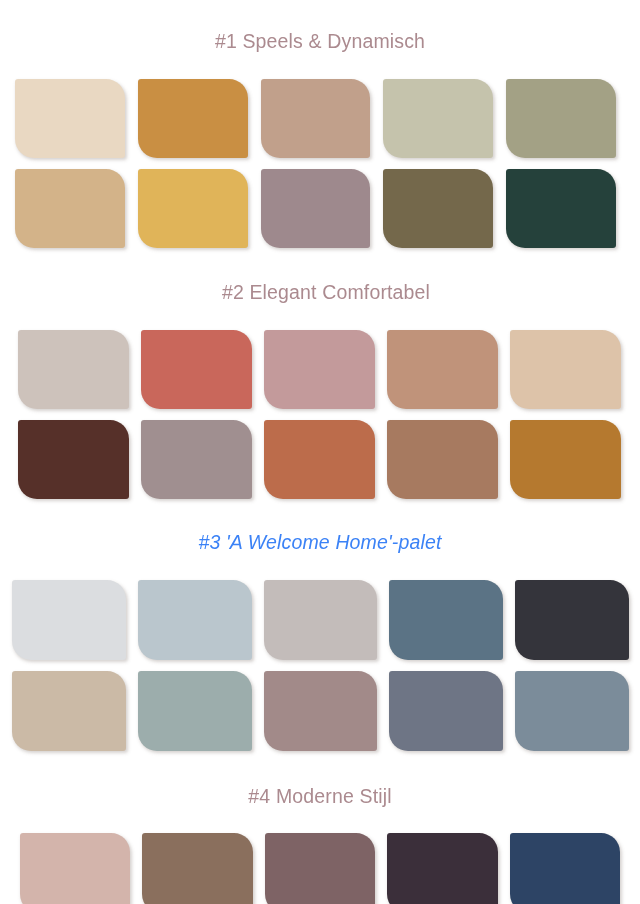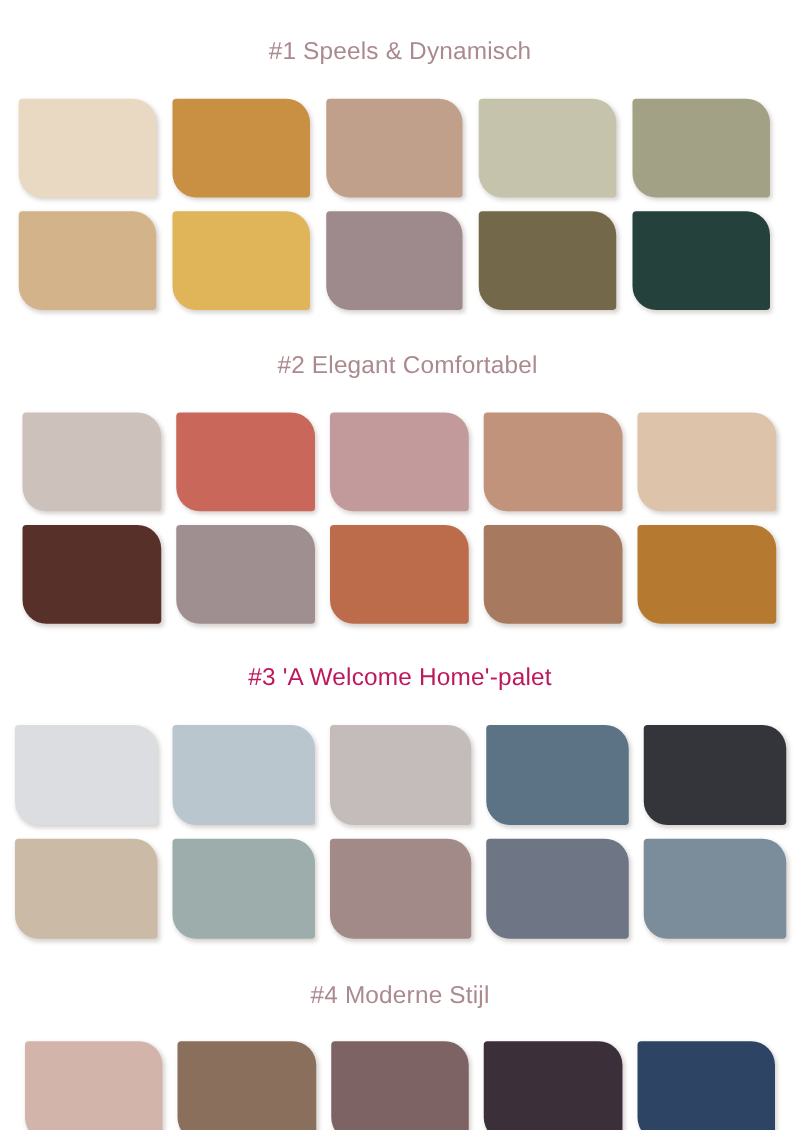--- a/index.html
+++ b/index.html
@@ -112,21 +112,21 @@
     <div class="swatch-row">
       <div class="swatch" title="#563029" style="background-color: rgb(86, 48, 41);"></div>
       <div class="swatch" title="#a08f90" style="background-color: rgb(160, 143, 144);"></div>
       <div class="swatch" title="#bc6c4b" style="background-color: rgb(188, 108, 75);"></div>
       <div class="swatch" title="#a77a60" style="background-color: rgb(167, 122, 96);"></div>
       <div class="swatch" title="#b5792f" style="background-color: rgb(181, 121, 47);"></div>
     </div>
   </section>
 
   <section class="palette palette-3">
-    <h2 class="palette-title" style="color: #be185d;">#3 'A Welcome Home'-palet</h2>
+    <h2 class="palette-title" style="color: #3b82f6; font-style: italic;">#3 'A Welcome Home'-palet</h2>
     <div class="swatch-row">
       <div class="swatch" title="#dbdde0" style="background-color: rgb(219, 221, 224);"></div>
       <div class="swatch" title="#bac6cd" style="background-color: rgb(186, 198, 205);"></div>
       <div class="swatch" title="#c3bcba" style="background-color: rgb(195, 188, 186);"></div>
       <div class="swatch" title="#5b7385" style="background-color: rgb(91, 115, 133);"></div>
       <div class="swatch" title="#34343b" style="background-color: rgb(52, 52, 59);"></div>
     </div>
     <div class="swatch-row">
       <div class="swatch" title="#cbbaa6" style="background-color: rgb(203, 186, 166);"></div>
       <div class="swatch" title="#9cadac" style="background-color: rgb(156, 173, 172);"></div>

